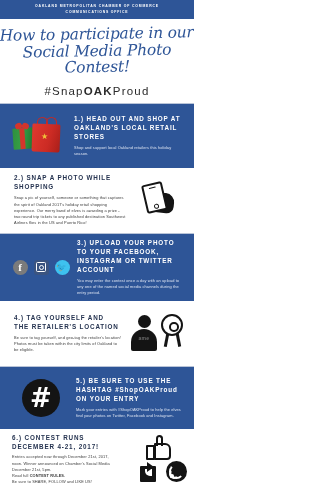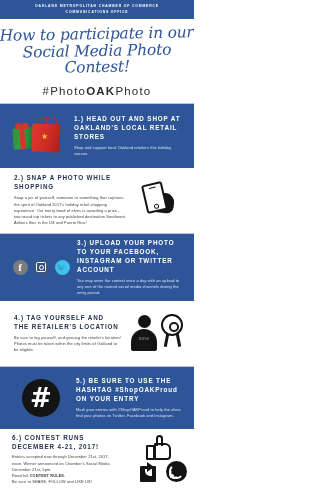--- a/index.html
+++ b/index.html
@@ -407,21 +407,21 @@
   <div class="org-band">
     <div class="org-line">Oakland Metropolitan Chamber of Commerce</div>
     <div class="org-line">Communications Office</div>
   </div>
 
   <div class="title-block">
     <div class="script-title">
       <span>How to participate in our</span>
       <span class="script-l2">Social Media Photo Contest!</span>
     </div>
-    <div class="hashtag-head"><span>#Photo</span><b>OAK</b><span>Photo</span></div>
+    <div class="hashtag-head"><span>#Snap</span><b>OAK</b><span>Proud</span></div>
   </div>
   <div class="rule"></div>
 
   <div class="step blue s1">
     <div class="art">
       <div class="gift-wrap">
         <div class="giftbox"></div>
         <div class="giftbow">
             <i></i>
             <i></i>

